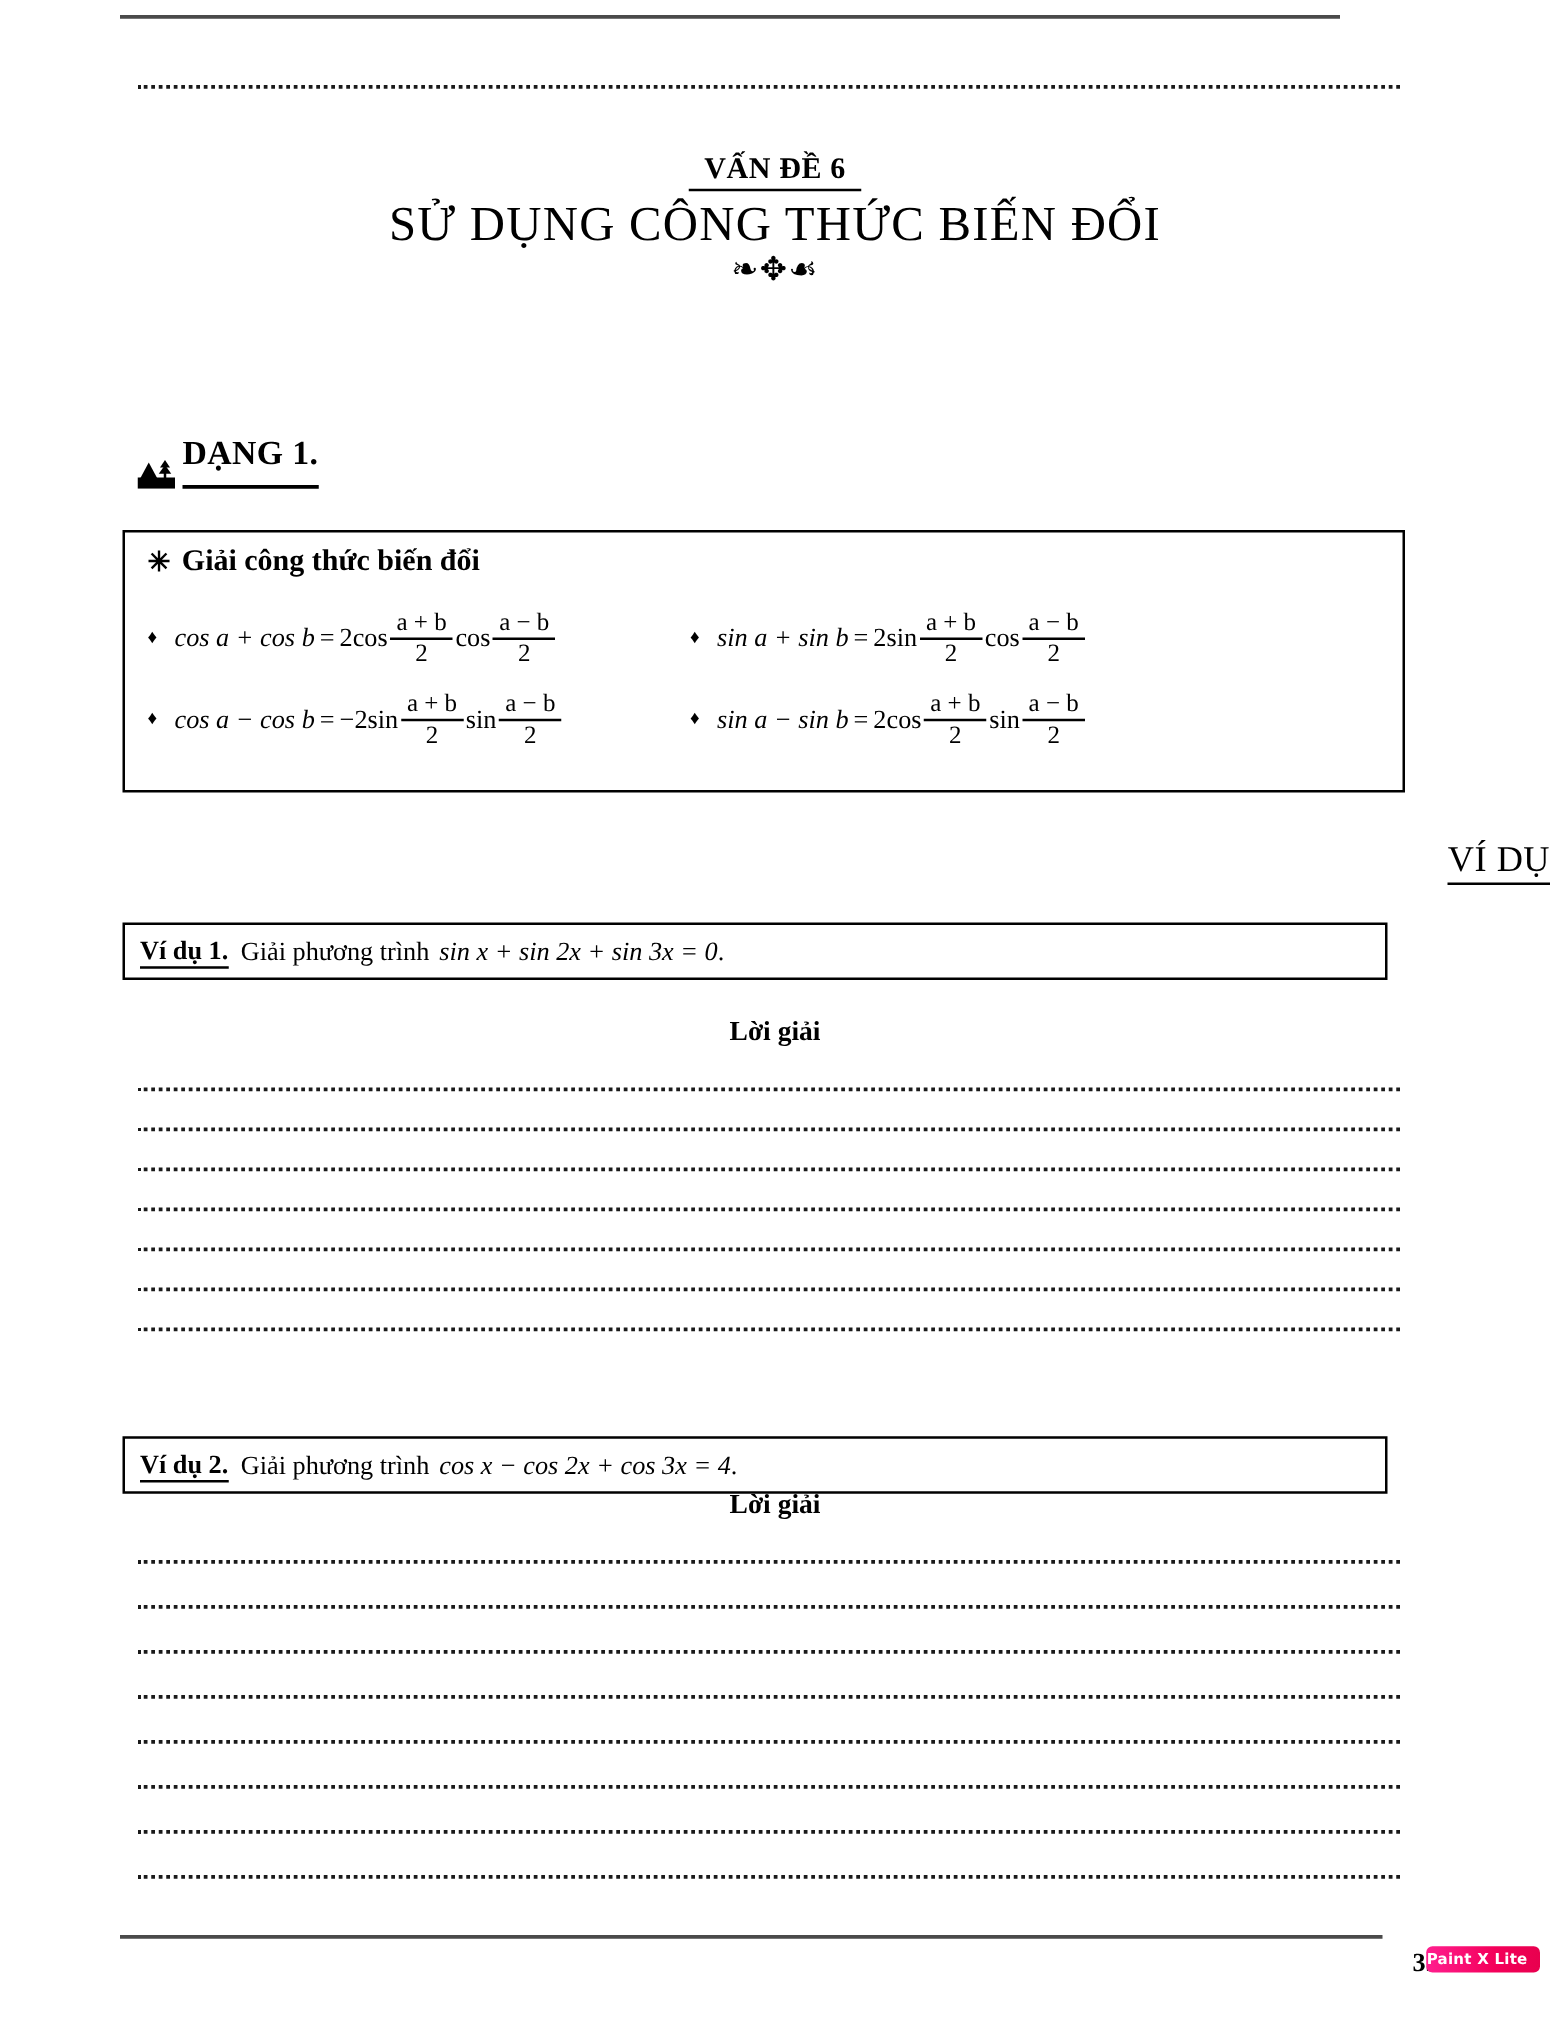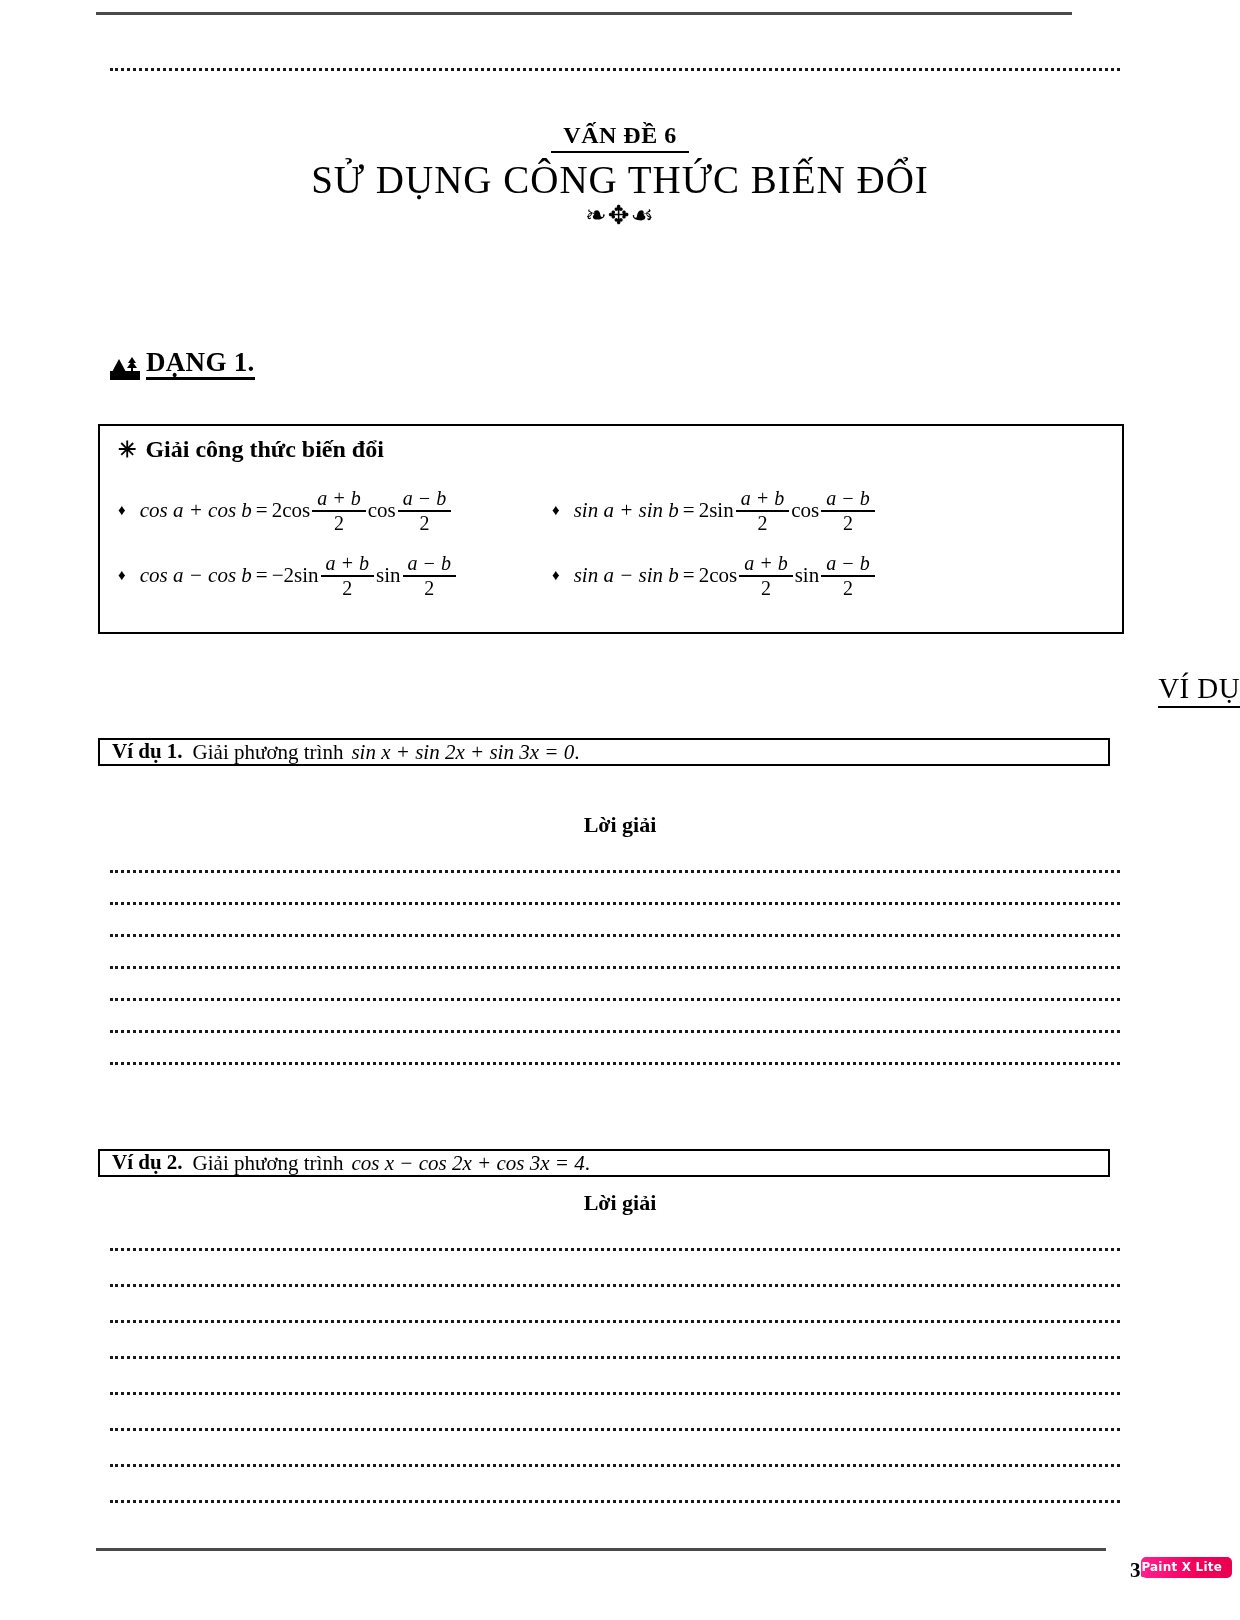--- a/index.html
+++ b/index.html
@@ -110,21 +110,21 @@
     width: 30px;
     height: 26px;
     position: relative;
     display: inline-block;
   }
   .dang-label {
     font-size: 27px;
     font-weight: bold;
     letter-spacing: .3px;
     border-bottom: 3px solid #000;
-    padding-bottom: 1px;
+    padding-bottom: 12px;
     line-height: 1.05;
   }
 
   
   .formula-box {
     position: absolute;
     left: 98px;
     top: 424px;
     width: 1026px;
     height: 210px;
@@ -156,21 +156,20 @@
   .op { margin: 0 4px; }
   .frac {
     display: inline-flex;
     flex-direction: column;
     align-items: center;
     vertical-align: middle;
     margin: 0 2px;
     line-height: 1.04;
   }
   .frac .num {
-    font-style: italic;
     padding: 0 5px 1px 5px;
     font-size: 20px;
   }
   .frac .bar {
     width: 100%;
     height: 2px;
     background: #000;
   }
   .frac .den {
     padding-top: 1px;
@@ -190,21 +189,21 @@
   }
   .vidu-head span.u {
     border-bottom: 2px solid #000;
     padding-bottom: 2px;
   }
 
   .example-box {
     position: absolute;
     left: 98px;
     width: 1012px;
-    height: 28px;
+    height: 46px;
     border: 2px solid #000;
     box-sizing: border-box;
     display: flex;
     align-items: center;
     padding-left: 12px;
     font-size: 21px;
     white-space: nowrap;
   }
   .ex-label {
     font-weight: bold;

